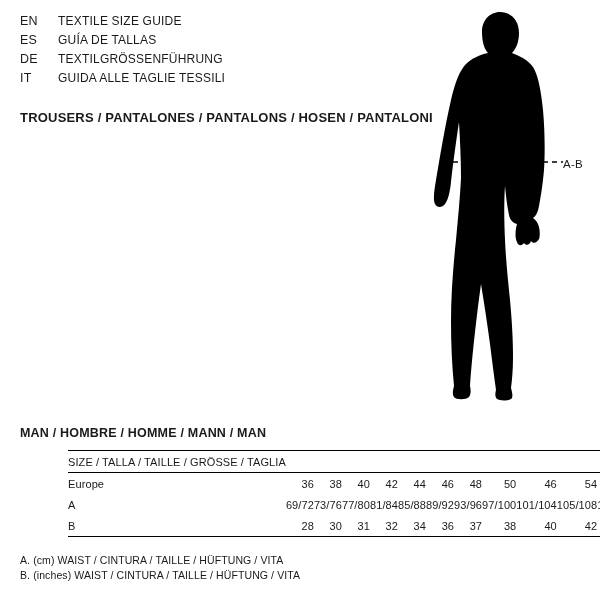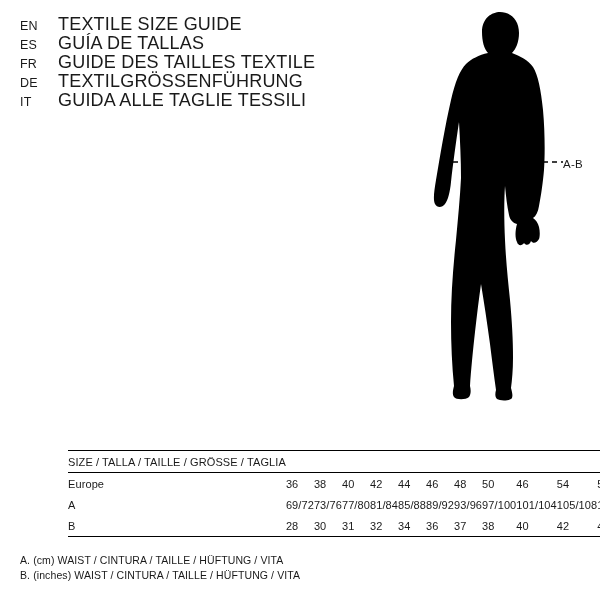--- a/index.html
+++ b/index.html
@@ -32,21 +32,21 @@
     display: flex;
     align-items: baseline;
     height: 19px;
   }
   .lang-code {
     width: 38px;
     font-size: 12.5px;
     letter-spacing: 0.2px;
   }
   .lang-text {
-    font-size: 18px;
+    font-size: 12px;
     letter-spacing: 0.2px;
   }
 
   .section-title {
     position: absolute;
     left: 20px;
     top: 110px;
     font-size: 13px;
     font-weight: bold;
     letter-spacing: 0.2px;
@@ -95,21 +95,21 @@
   }
   table.size-table tr.header-row td {
     border-top: 1px solid #000;
     border-bottom: 1px solid #000;
     font-weight: normal;
   }
   table.size-table tr.last-row td {
     border-bottom: 1px solid #000;
   }
   .col-label { width: 90px; white-space: nowrap; }
-  .cell { width: 52px; text-align: left; }
+  .cell { width: 52px; text-align: right; }
 
   .footnotes {
     position: absolute;
     left: 20px;
     top: 553px;
     font-size: 10.5px;
     line-height: 15px;
     letter-spacing: 0.1px;
   }
 </style>
@@ -121,33 +121,30 @@
   <div class="lang-block">
     <div class="lang-row">
       <span class="lang-code">EN</span>
       <span class="lang-text">TEXTILE SIZE GUIDE</span>
     </div>
     <div class="lang-row">
       <span class="lang-code">ES</span>
       <span class="lang-text">GUÍA DE TALLAS</span>
     </div>
     <div class="lang-row">
-      <span class="lang-code">FR</span>
-      <span class="lang-text">GUIDE DES TAILLES TEXTILE</span>
-    </div>
-    <div class="lang-row">
       <span class="lang-code">DE</span>
       <span class="lang-text">TEXTILGRÖSSENFÜHRUNG</span>
     </div>
     <div class="lang-row">
       <span class="lang-code">IT</span>
       <span class="lang-text">GUIDA ALLE TAGLIE TESSILI</span>
     </div>
   </div>
 
+  <div class="section-title">TROUSERS / PANTALONES / PANTALONS / HOSEN / PANTALONI</div>
 
   <div class="figure-wrap">
     <svg width="200" height="400" viewBox="0 0 200 400" xmlns="http://www.w3.org/2000/svg">
       <path fill="#000000" d="
         M 82,22
         C 82,8 92,2 100,2
         C 110,2 119,9 119,23
         C 119,32 116,39 112,43
         C 120,46 128,50 133,57
         C 138,65 141,80 143,100
@@ -188,20 +185,21 @@
         C 55,72 60,60 66,54
         C 71,49 79,45 88,43
         C 84,39 82,31 82,22
         Z"></path>
 
       <line x1="53" y1="152" x2="163" y2="152" stroke="#000000" stroke-width="1.4" stroke-dasharray="5,4"></line>
     </svg>
   </div>
   <div class="ab-label">A-B</div>
 
+  <div class="table-title">MAN / HOMBRE / HOMME / MANN / MAN</div>
 
   <table class="size-table">
     <tbody>
       <tr class="header-row">
         <td class="col-label">SIZE / TALLA / TAILLE / GRÖSSE / TAGLIA</td>
         <td class="cell"></td>
         <td class="cell"></td>
         <td class="cell"></td>
         <td class="cell"></td>
         <td class="cell"></td>

